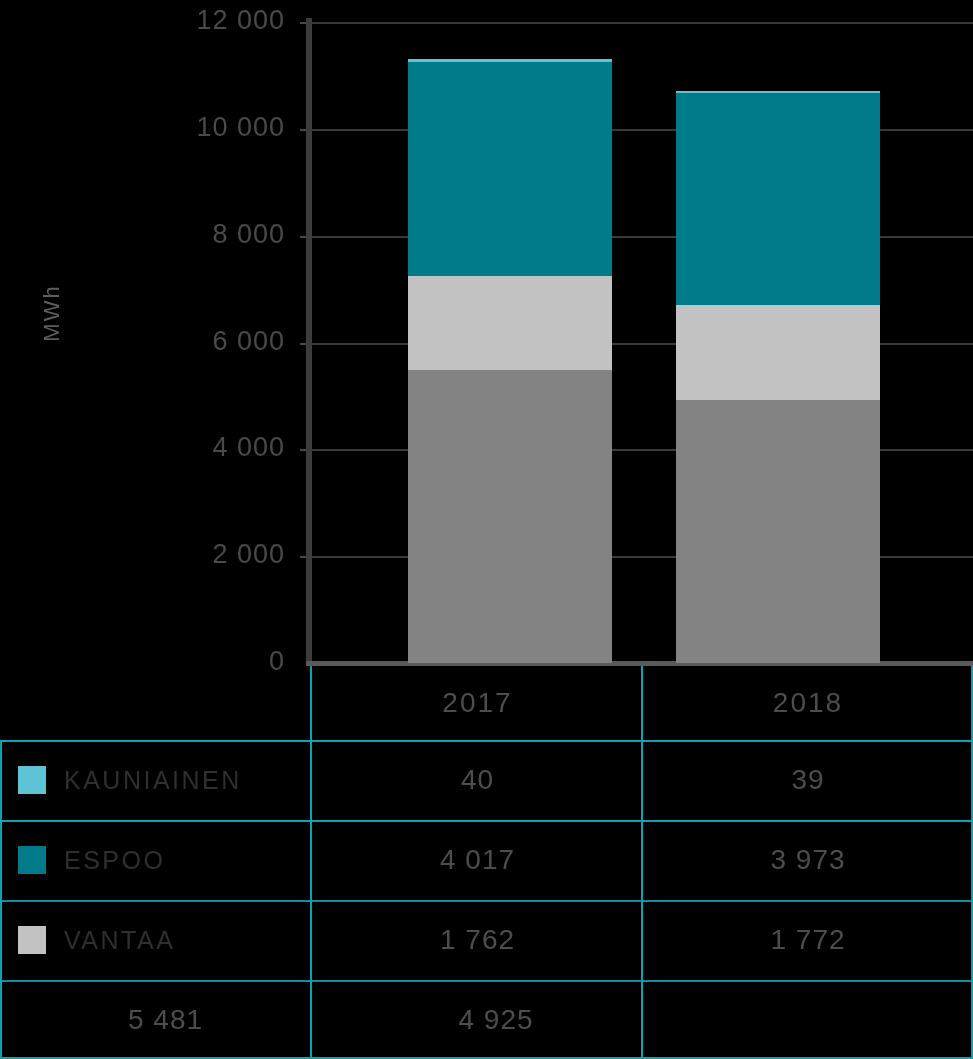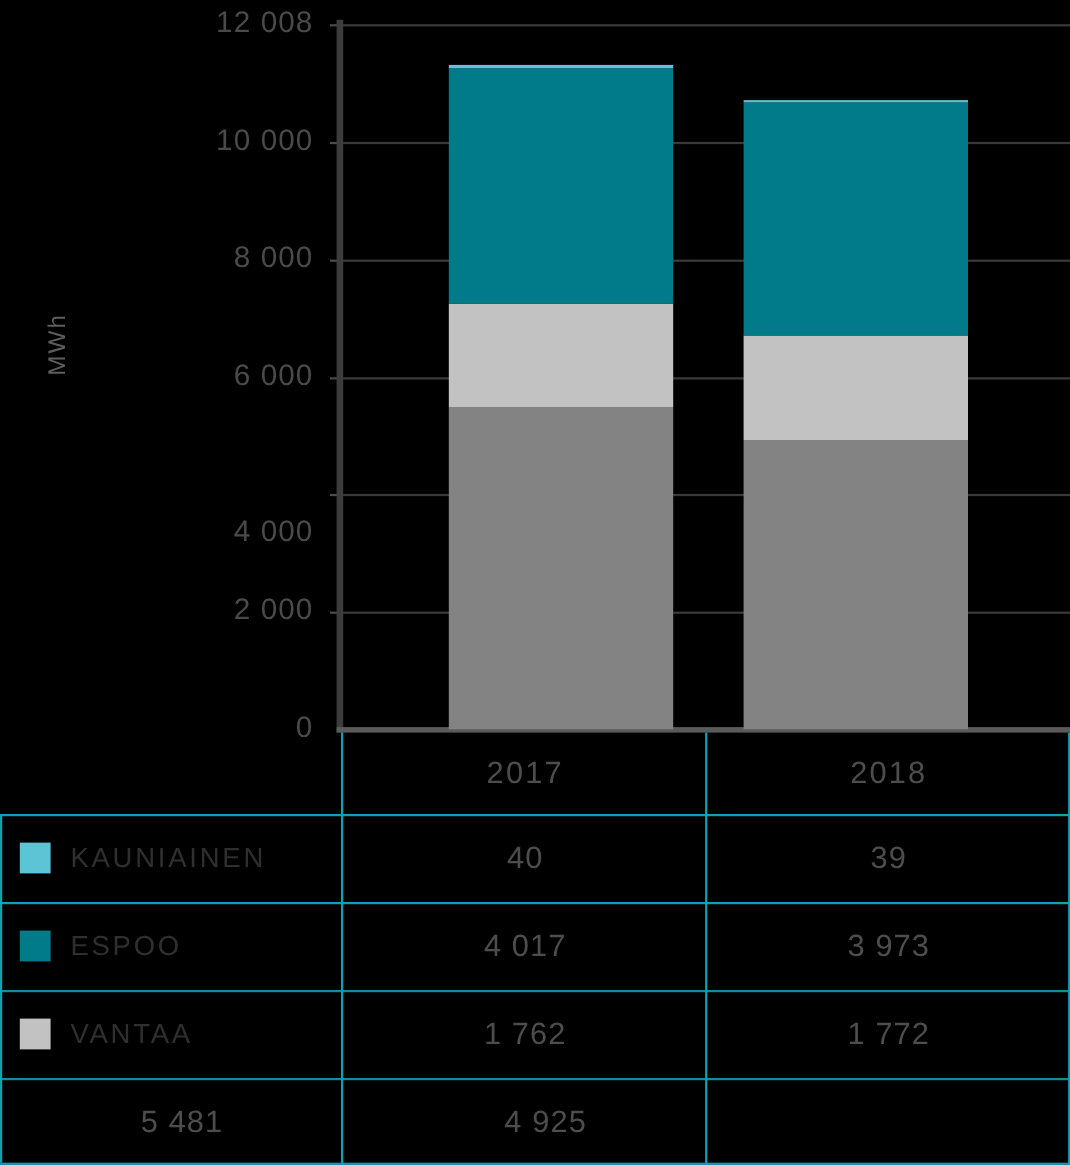--- a/index.html
+++ b/index.html
@@ -156,25 +156,25 @@
   }
 </style>
 </head>
 <body>
 
 <div id="page">
 
   <div id="plot-area">
     <div class="y-axis-title">MWh</div>
     <div id="y-ticks">
-        <div class="y-tick-label" style="top: 7px; left: 85px;">12 008</div>
+        <div class="y-tick-label" style="top: 7px; left: 85px;">12 000</div>
         <div class="y-tick-label" style="top: 113.833px; left: 85px;">10 000</div>
         <div class="y-tick-label" style="top: 220.667px; left: 85px;">8 000</div>
         <div class="y-tick-label" style="top: 327.5px; left: 85px;">6 000</div>
-        <div class="y-tick-label" style="top: 434.333px; left: 85px; margin-top: 36px;">4 000</div>
+        <div class="y-tick-label" style="top: 434.333px; left: 85px;">4 000</div>
         <div class="y-tick-label" style="top: 541.167px; left: 85px;">2 000</div>
         <div class="y-tick-label" style="top: 648px; left: 85px;">0</div>
       </div>
     <div id="gridlines">
         <div class="gridline" style="top: 22px;"></div>
         <div class="tick-mark" style="top: 22px;"></div>
         <div class="gridline" style="top: 128.833px;"></div>
         <div class="tick-mark" style="top: 128.833px;"></div>
         <div class="gridline" style="top: 235.667px;"></div>
         <div class="tick-mark" style="top: 235.667px;"></div>

